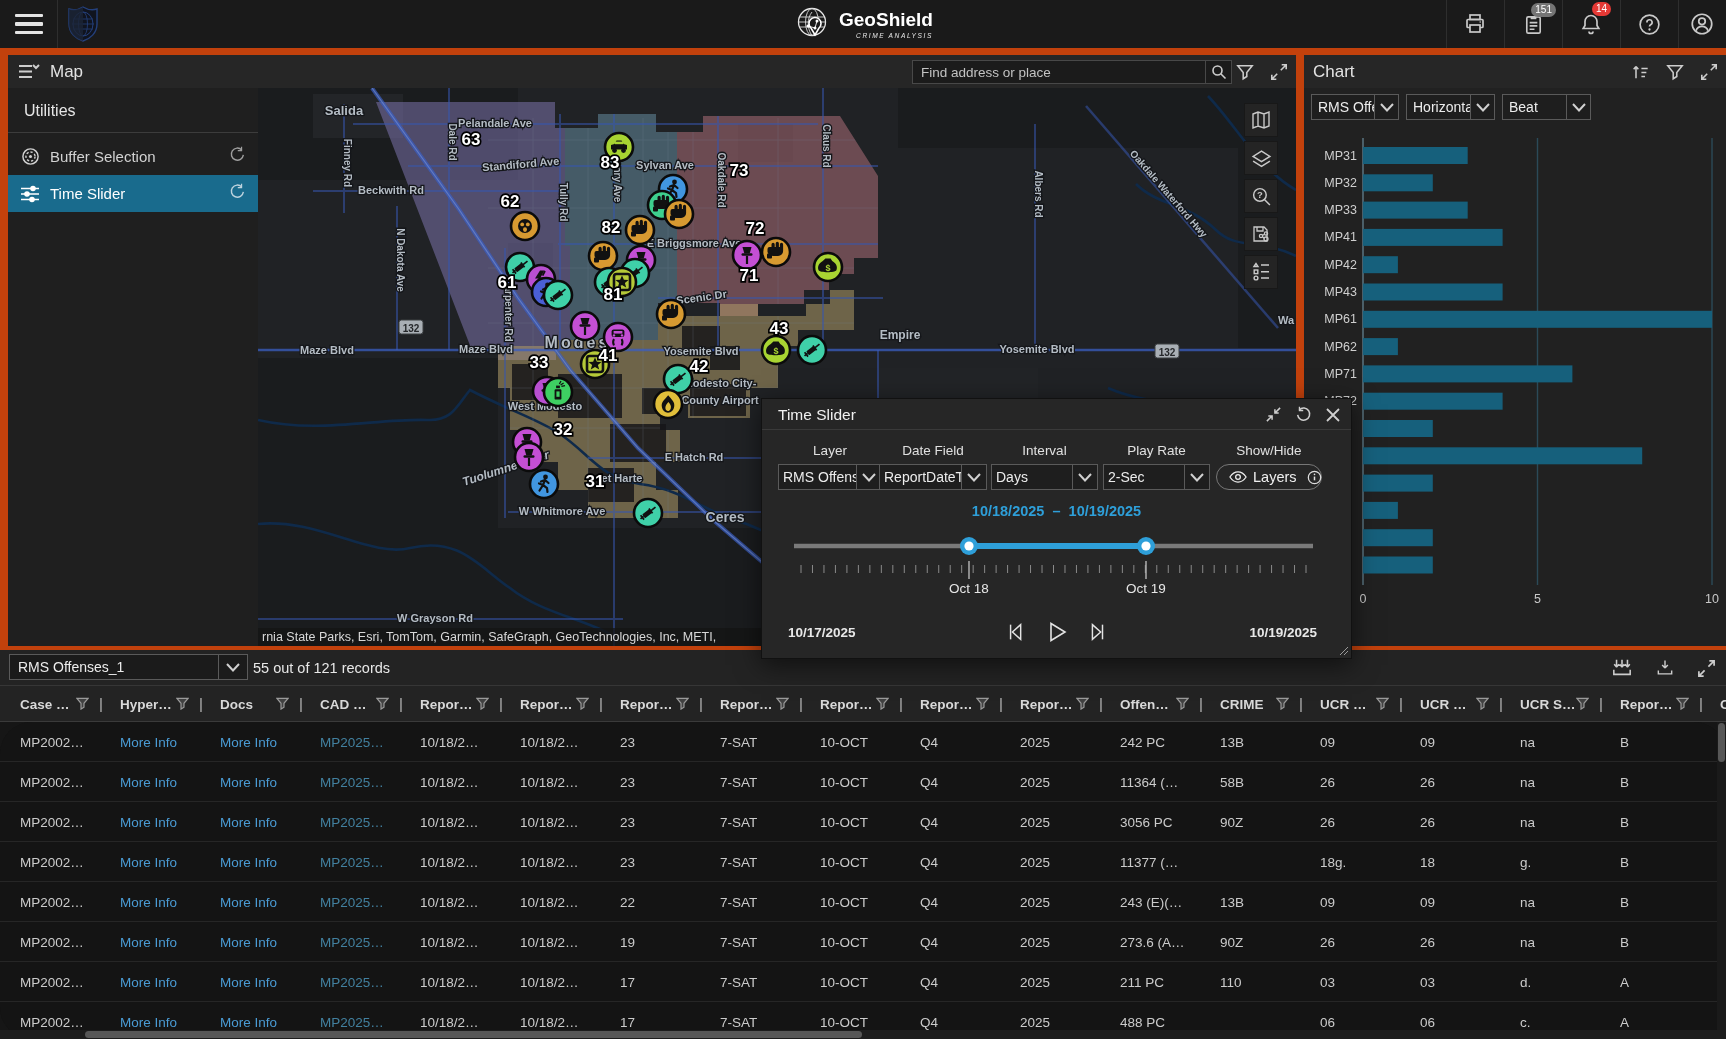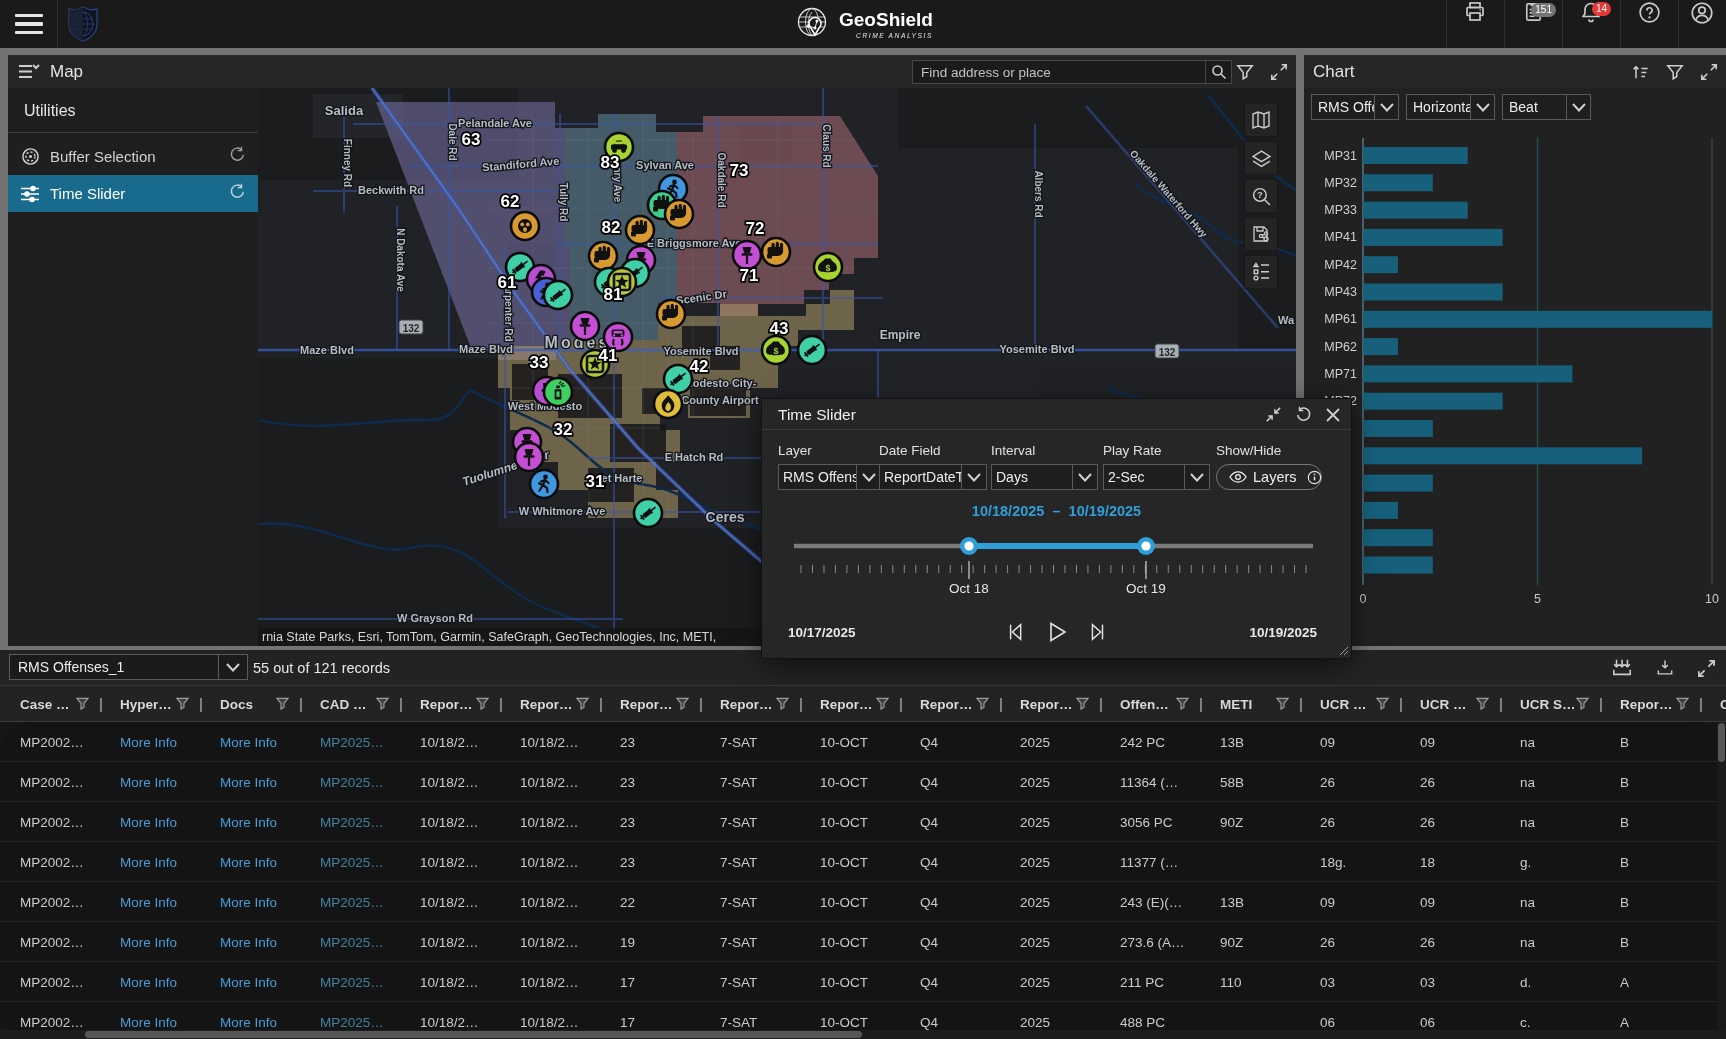--- a/index.html
+++ b/index.html
@@ -1,30 +1,30 @@
 <!DOCTYPE html>
 <html><head>
 <meta charset="utf-8">
 <style>
   * { margin:0; padding:0; box-sizing:border-box; }
   html,body { width:1726px; height:1039px; background:#000; overflow:hidden;
     font-family:"Liberation Sans", sans-serif; }
-  #app { position:relative; width:1726px; height:1039px; background:#737373; }
+  #app { position:relative; width:1726px; height:1039px; background:#c2410c; }
 
   
   #topbar { position:absolute; left:0; top:0; width:1726px; height:48px; background:#1a1a1a; }
   .tb-cell { position:absolute; top:0; height:48px; display:flex; align-items:center; justify-content:center; }
   .tb-sep { position:absolute; top:0; width:1px; height:48px; background:#2e2e2e; }
   #hamburger { left:0; width:57px; cursor:pointer; }
   #hamburger .bars { display:flex; flex-direction:column; gap:5px; }
   #hamburger .bars span { display:block; width:28px; height:3.2px; background:#e4e4e4; border-radius:1px; }
   #brand { position:absolute; left:0; right:0; top:0; height:48px; display:flex; align-items:center; justify-content:center; gap:6px; pointer-events:none; }
   #brand .bt { color:#fff; font-size:19px; font-weight:bold; line-height:1; }
   #brand .bsub { display:block; color:#e8e8e8; font-size:6.6px; letter-spacing:1.6px; font-style:italic; margin-top:2px; text-align:right; }
-  .tb-iconbtn { position:absolute; top:0; width:58px; height:48px; display:flex; justify-content:center; cursor:pointer; }
+  .tb-iconbtn { position:absolute; top:0; width:58px; height:48px; display:flex; align-items:center; justify-content:center; cursor:pointer; }
   .badge { position:absolute; font-size:10px; border-radius:8px; padding:1px 4px; color:#fff; line-height:1.2; }
   .badge.gray { background:#757575; }
   .badge.red { background:#e53935; }
   svg.ic { display:block; }
 
   
   #mapHeader { position:absolute; left:8px; top:55px; width:1288px; height:33px; background:#262626; display:flex; align-items:center; }
   #mapHeader .ph-title { color:#e3e3e3; font-size:17px; margin-left:10px; }
   #chartPanel { position:absolute; left:1304px; top:55px; width:422px; height:591px; background:#212121; }
   #chartHeader { position:absolute; left:0; top:0; width:422px; height:33px; background:#262626; display:flex; align-items:center; }
@@ -61,21 +61,21 @@
   .cselect .chev { border-left:1px solid #5a5a5a; width:24px; display:flex; align-items:center; justify-content:center; }
   #chartPlot { position:absolute; left:0; top:75px; width:422px; height:516px; }
 
   
   #dialog { position:absolute; left:761px; top:398px; width:591px; height:261px; background:#262626; border:1px solid #111; box-shadow:0 6px 24px rgba(0,0,0,.55); z-index:60; }
   #dlgHeader { position:relative; height:31px; border-bottom:1px solid #3a3a3a; }
   #dlgHeader .dt { position:absolute; left:16px; top:7px; color:#f0f0f0; font-size:15.5px; }
   #dlgHeader .dlg-icons { position:absolute; right:10px; top:0; height:31px; display:flex; align-items:center; gap:13px; }
   .dlg-icons .hbtn { cursor:pointer; color:#cfcfcf; display:flex; align-items:center; }
   .dfield { position:absolute; }
-  .dfield .flabel { color:#e0e0e0; font-size:13.5px; margin-bottom:6px; }
+  .dfield .flabel { color:#e0e0e0; font-size:13.5px; margin-bottom:6px;text-align:center; }
   .dselect { height:26px; background:#1e1e1e; border:1px solid #5a5a5a; display:flex; align-items:stretch; cursor:pointer; }
   .dselect .txt { padding:0 4px; color:#ececec; font-size:14px; display:flex; align-items:center; white-space:nowrap; overflow:hidden; }
   .dselect .chev { border-left:1px solid #5a5a5a; width:25px; display:flex; align-items:center; justify-content:center; flex:none; }
   #layersPill { height:26px; border:1px solid #777; border-radius:13px; display:flex; align-items:center; cursor:pointer; }
   #layersPill .lp-main { display:flex; align-items:center; gap:6px; padding:0 10px 0 12px; color:#efefef; font-size:14.5px; }
   #layersPill .lp-div { width:1px; height:25px; background:#777; }
   #layersPill .lp-info { width:30px; display:flex; align-items:center; justify-content:center; }
   #rangeText { position:absolute; left:0; width:100%; top:104px; text-align:center; color:#2e9fd9; font-size:14.5px; font-weight:bold; }
   #sliderZone { position:absolute; left:0; top:0; width:591px; height:261px; pointer-events:none; }
   #footerRow { position:absolute; left:0; bottom:18px; width:100%; }
@@ -1040,21 +1040,21 @@
         <div class="th-label" style="left: 1020px;">Repor…</div>
         <div class="th-funnel" style="left: 1076px;"><svg width="13" height="13" viewBox="0 0 14 14" fill="none" stroke="#9a9a9a" stroke-width="1.3">
             <path d="M1,1.5 H13 L8.6,6.8 V11 L5.4,13 V6.8 Z" fill="#9a9a9a" fill-opacity="0.25"></path>
           </svg></div>
         <div class="th-pipe" style="left: 1099px;">|</div>
         <div class="th-label" style="left: 1120px;">Offen…</div>
         <div class="th-funnel" style="left: 1176px;"><svg width="13" height="13" viewBox="0 0 14 14" fill="none" stroke="#9a9a9a" stroke-width="1.3">
             <path d="M1,1.5 H13 L8.6,6.8 V11 L5.4,13 V6.8 Z" fill="#9a9a9a" fill-opacity="0.25"></path>
           </svg></div>
         <div class="th-pipe" style="left: 1199px;">|</div>
-        <div class="th-label" style="left: 1220px;">METI</div>
+        <div class="th-label" style="left: 1220px;">CRIME</div>
         <div class="th-funnel" style="left: 1276px;"><svg width="13" height="13" viewBox="0 0 14 14" fill="none" stroke="#9a9a9a" stroke-width="1.3">
             <path d="M1,1.5 H13 L8.6,6.8 V11 L5.4,13 V6.8 Z" fill="#9a9a9a" fill-opacity="0.25"></path>
           </svg></div>
         <div class="th-pipe" style="left: 1299px;">|</div>
         <div class="th-label" style="left: 1320px;">UCR …</div>
         <div class="th-funnel" style="left: 1376px;"><svg width="13" height="13" viewBox="0 0 14 14" fill="none" stroke="#9a9a9a" stroke-width="1.3">
             <path d="M1,1.5 H13 L8.6,6.8 V11 L5.4,13 V6.8 Z" fill="#9a9a9a" fill-opacity="0.25"></path>
           </svg></div>
         <div class="th-pipe" style="left: 1399px;">|</div>
         <div class="th-label" style="left: 1420px;">UCR …</div>

